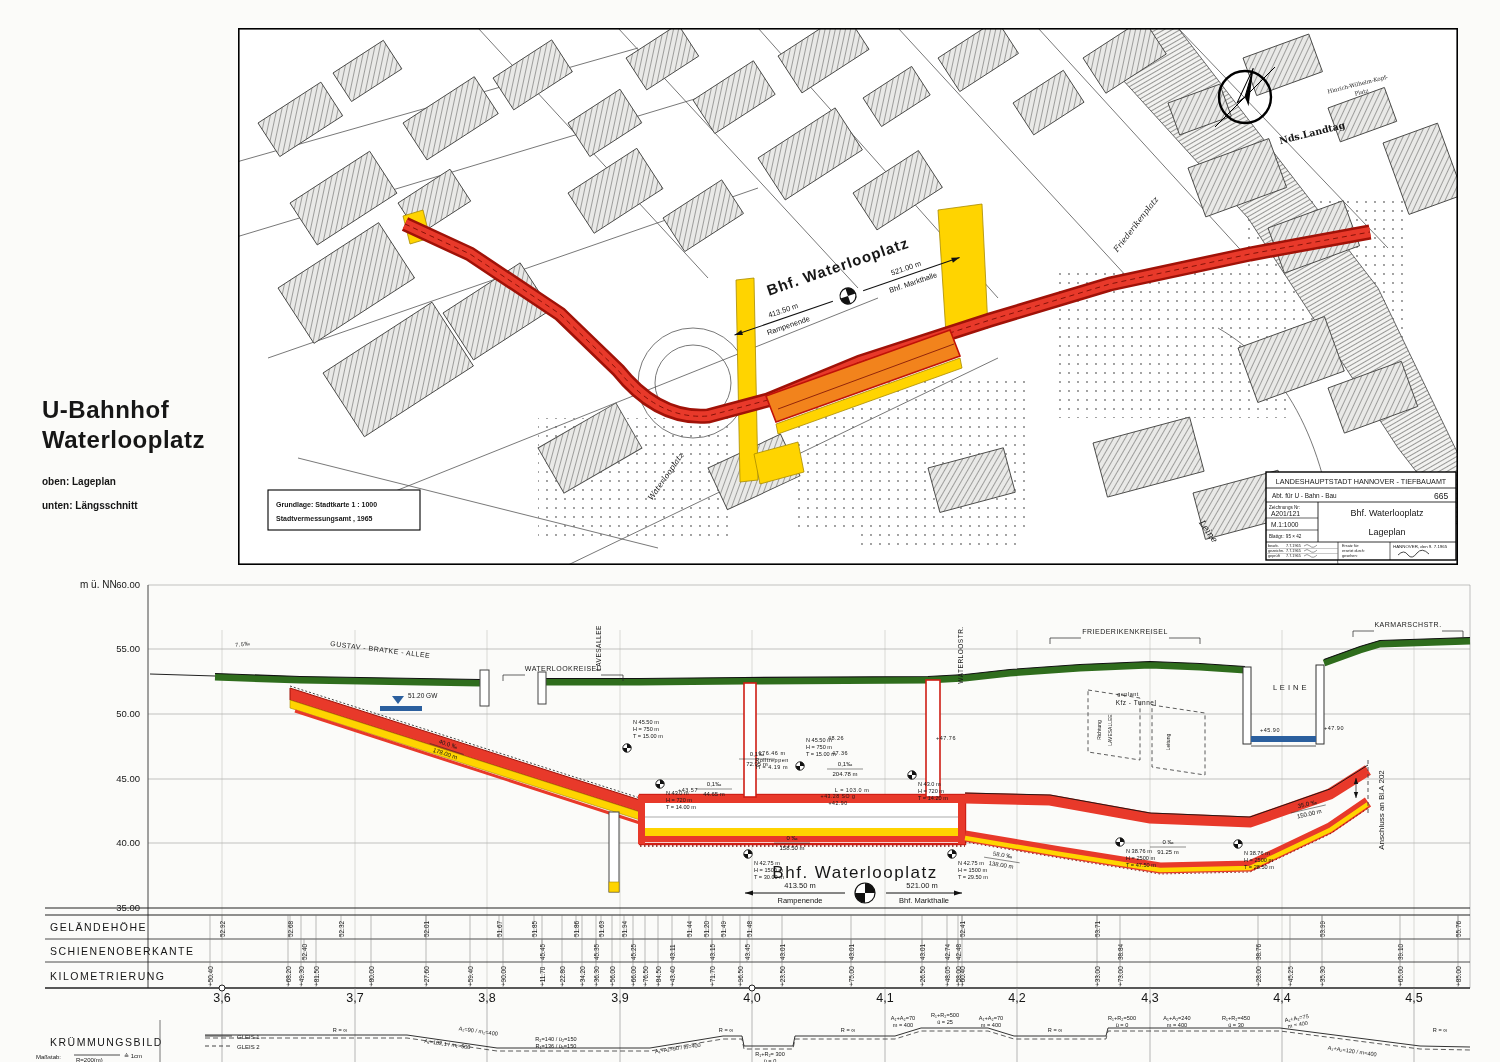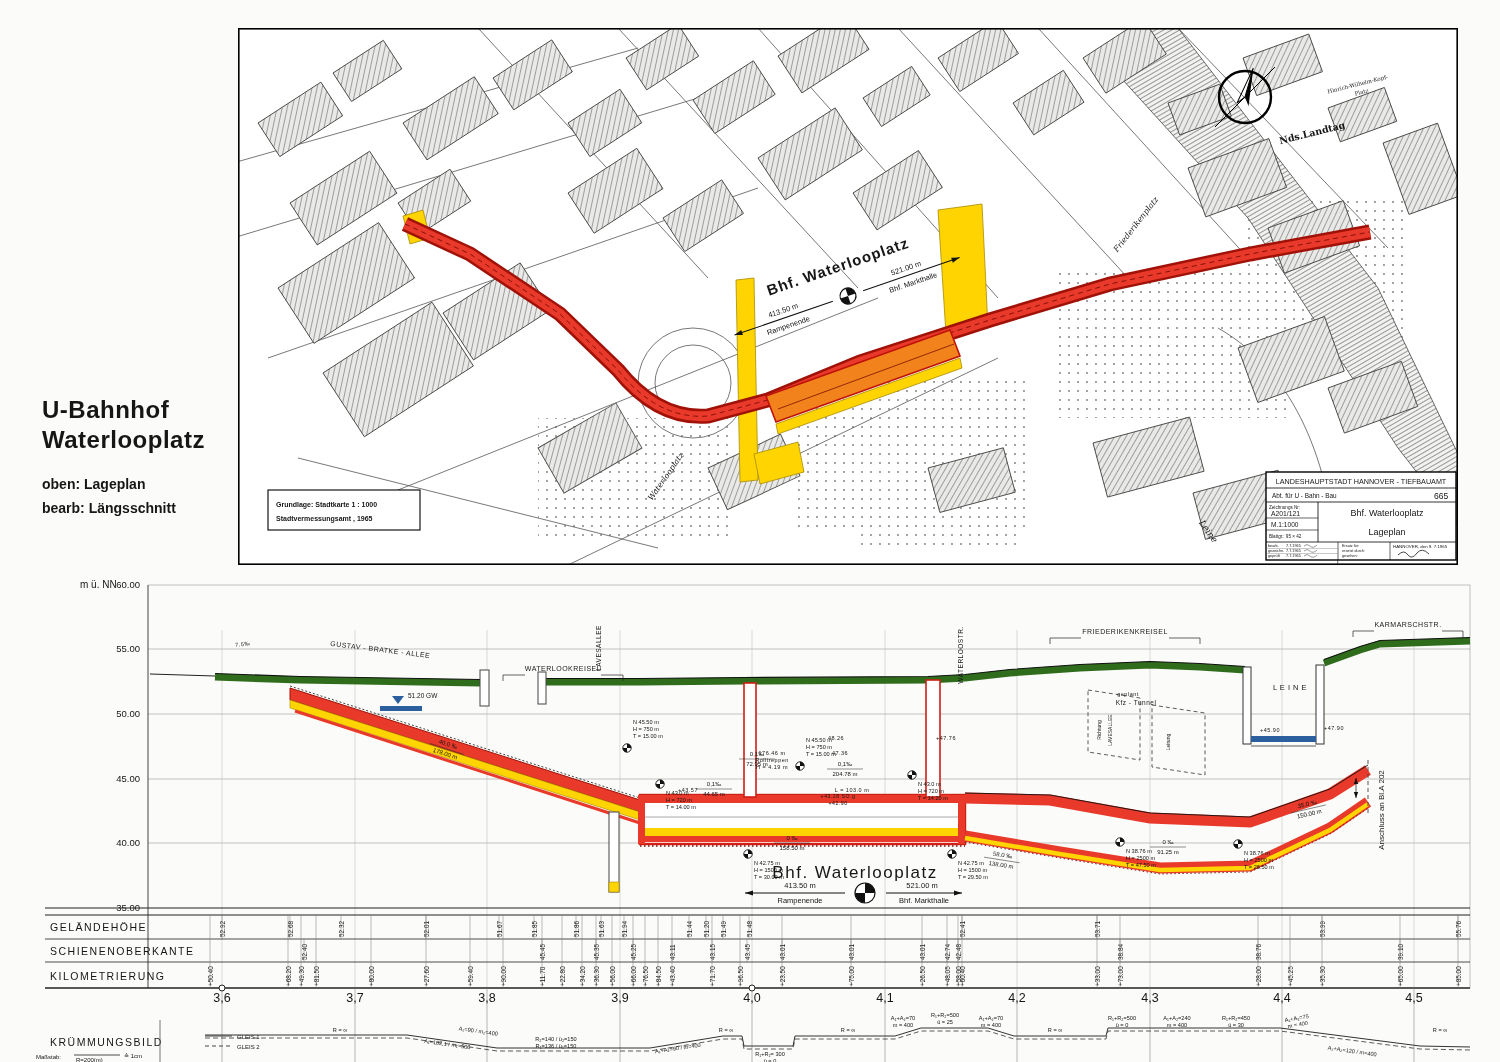--- a/index.html
+++ b/index.html
@@ -1,33 +1,33 @@
 <!DOCTYPE html>
 <html><head>
 <meta charset="utf-8">
 <style>
   html,body{margin:0;padding:0;background:#e8e8e6;}
   .page{position:relative;width:1500px;height:1062px;background:#fbfbf9;overflow:hidden;
         font-family:"Liberation Sans",sans-serif;color:#161616;}
   .abs{position:absolute;}
   .hdr-title{font-size:24px;font-weight:bold;letter-spacing:.5px;line-height:1.25;}
-  .hdr-sub{font-size:14px;font-weight:bold;margin-top:6px;}
+  .hdr-sub{font-size:10px;font-weight:bold;margin-top:6px;}
   svg text{fill:#161616;}
   .map-svg, .prof-svg{position:absolute;}
 </style>
 </head>
 <body>
 <div class="page">
 
 <div class="abs" style="left:42px;top:395px;">
   <div class="hdr-title">U-Bahnhof</div>
   <div class="hdr-title">Waterlooplatz</div>
 </div>
 <div class="abs hdr-sub" style="left:42px;top:470px;">oben: Lageplan</div>
-<div class="abs hdr-sub" style="left:42px;top:494px;">bearb: Längsschnitt</div>
+<div class="abs hdr-sub" style="left:42px;top:494px;">unten: Längsschnitt</div>
 
 <svg class="map-svg" style="left:238px;top:28px;" width="1220" height="537" viewBox="0 0 1220 537">
   <defs>
     <pattern id="hatch" width="5" height="5" patternTransform="rotate(45)" patternUnits="userSpaceOnUse">
       <rect width="5" height="5" fill="#e9e9e7"></rect>
           <line x1="0" y1="0" x2="0" y2="5" stroke="#8a8a88" stroke-width="1.6"></line>
     </pattern>
     <pattern id="hatchD" width="4" height="4" patternTransform="rotate(60)" patternUnits="userSpaceOnUse">
       <rect width="4" height="4" fill="#f2f2f0"></rect>
           <line x1="0" y1="0" x2="0" y2="4" stroke="#6f6f6d" stroke-width="1.4"></line>

